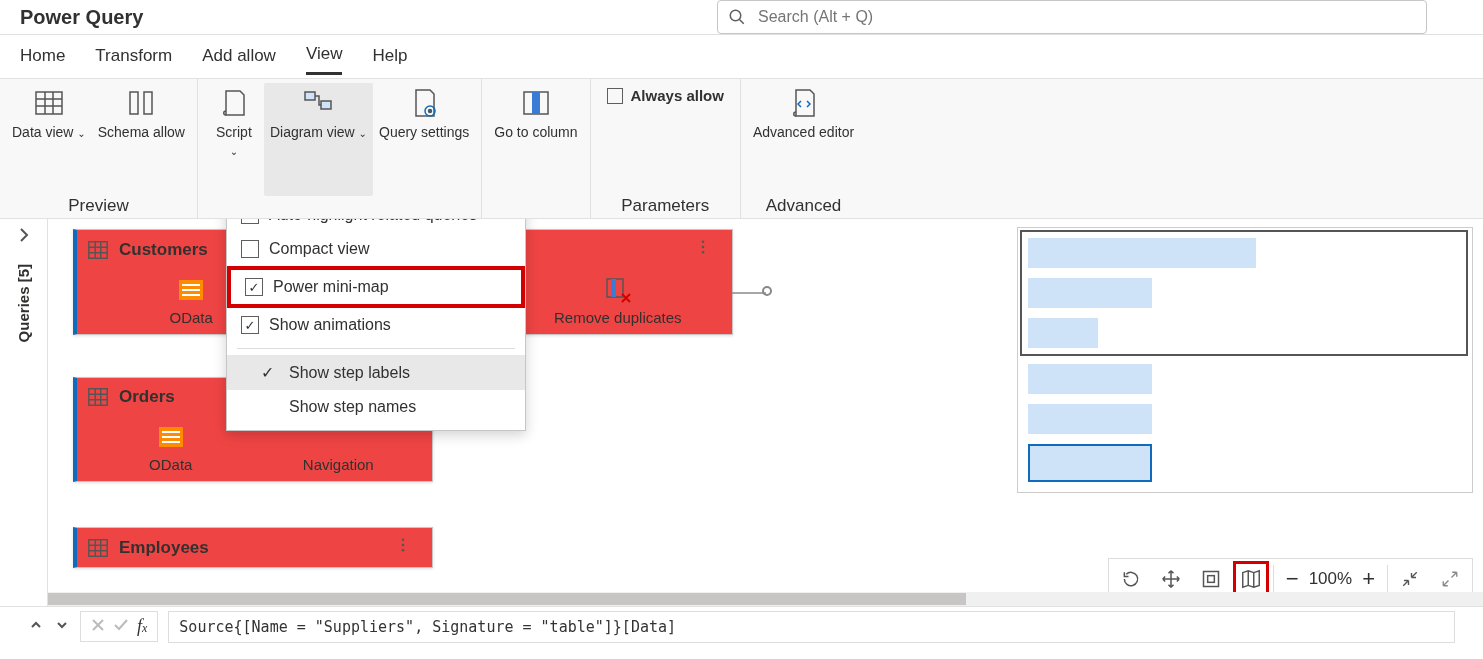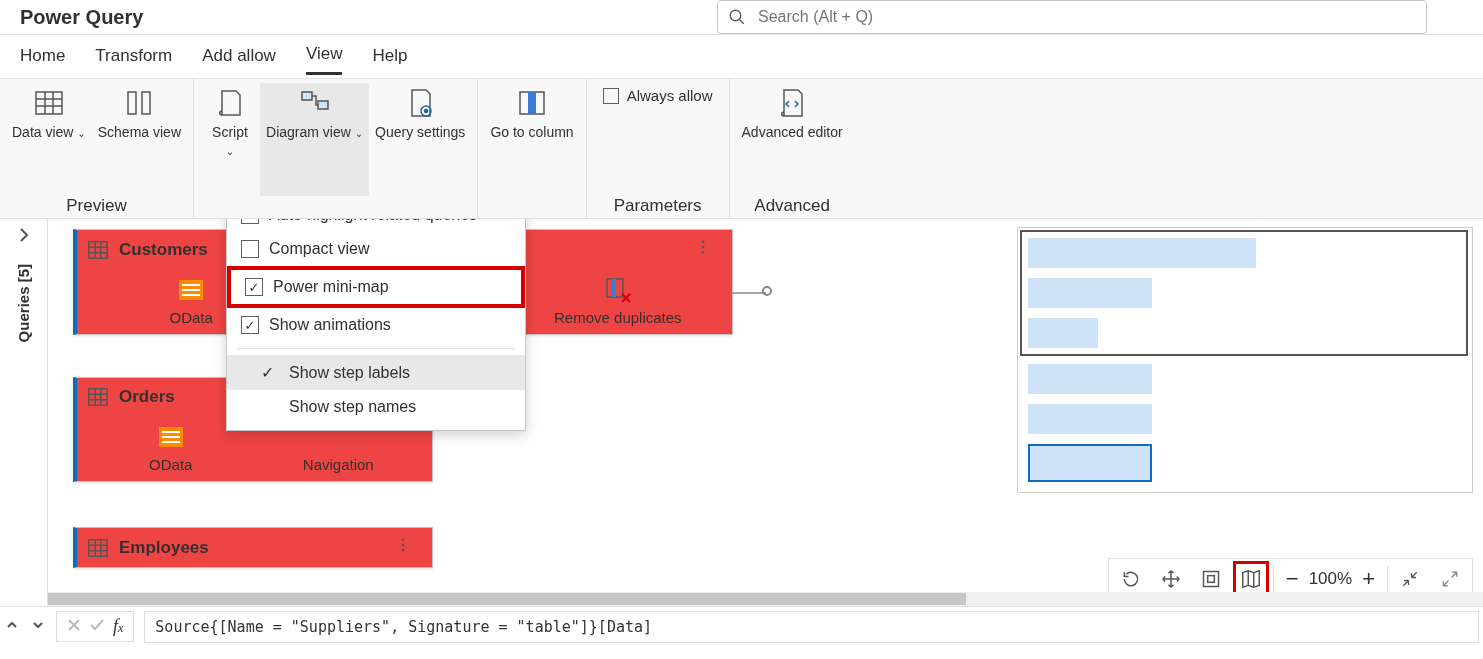--- a/index.html
+++ b/index.html
@@ -131,21 +131,21 @@
   }
   .tbtn { width:36px; height:36px; display:flex; align-items:center; justify-content:center; cursor:pointer;}
   .tbtn.hl { border:3px solid #d40000;}
   .zoom { display:flex; align-items:center; gap:10px; padding:0 8px; font-size:17px;}
   .vdiv { width:1px; height:28px; background:#ddd;}
   
   .hscroll { position:absolute; left:48px; right:0; bottom:0; height:14px; background:#f0f0f0;}
   .hscroll .thumb { position:absolute; left:0; top:1px; height:12px; background:#c8c6c4; width:64%;}
   
   .formula-bar {
-    height:40px; border-top:1px solid #e1e1e1; display:flex; align-items:center; padding:0 4px; gap:10px;
+    height:40px; border-top:1px solid #e1e1e1; display:flex; align-items:center; padding:0 28px; gap:10px;
     font-size:15px;
   }
   .formula-bar .nav svg { cursor:pointer;}
   .formula-bar .fx-controls { display:flex; align-items:center; gap:8px; border:1px solid #ddd; padding:4px 10px; color:#bbb;}
   .formula-bar .fx-box { flex:1; border:1px solid #ddd; padding:6px 10px; font-family:Consolas, monospace; font-size:15px; color:#333;}
 </style>
 </head>
 <body>
 
 <div class="topbar">
@@ -183,21 +183,21 @@
         </span>
         <span><span>Data view</span> <span style="font-size:10px;">⌄</span></span>
       </div>
       <div class="ribbon-btn">
         <span class="icon">
           <svg width="32" height="32" viewBox="0 0 32 32" fill="none" stroke="#555" stroke-width="1.5">
               <rect x="5" y="5" width="8" height="22"></rect>
               <rect x="19" y="5" width="8" height="22"></rect>
             </svg>
         </span>
-        <span>Schema view</span>
+        <span>Schema allow</span>
       </div>
     </div>
     <div class="ribbon-group-label">Preview</div>
   </div>
 
   <div class="ribbon-group">
     <div class="ribbon-group-buttons">
       <div class="ribbon-btn">
         <span class="icon">
           <svg width="32" height="32" viewBox="0 0 32 32" fill="none" stroke="#555" stroke-width="1.5">
@@ -240,21 +240,21 @@
               <rect x="12" y="5" width="8" height="22" fill="#3a7bd5" stroke="none"></rect>
             </svg>
         </span>
         <span>Go to column</span>
       </div>
     </div>
     <div class="ribbon-group-label" style="visibility:hidden;">X</div>
   </div>
 
   <div class="ribbon-group" style="flex-direction:column; min-width:140px;">
-    <div style="flex:1;">
+    <div style="flex:1;font-weight:bold;">
       <div class="checkbox-row">
         <span class="cb"></span>
         <span>Always allow</span>
       </div>
     </div>
     <div class="ribbon-group-label">Parameters</div>
   </div>
 
   <div class="ribbon-group" style="border-right:none;">
     <div class="ribbon-group-buttons">

